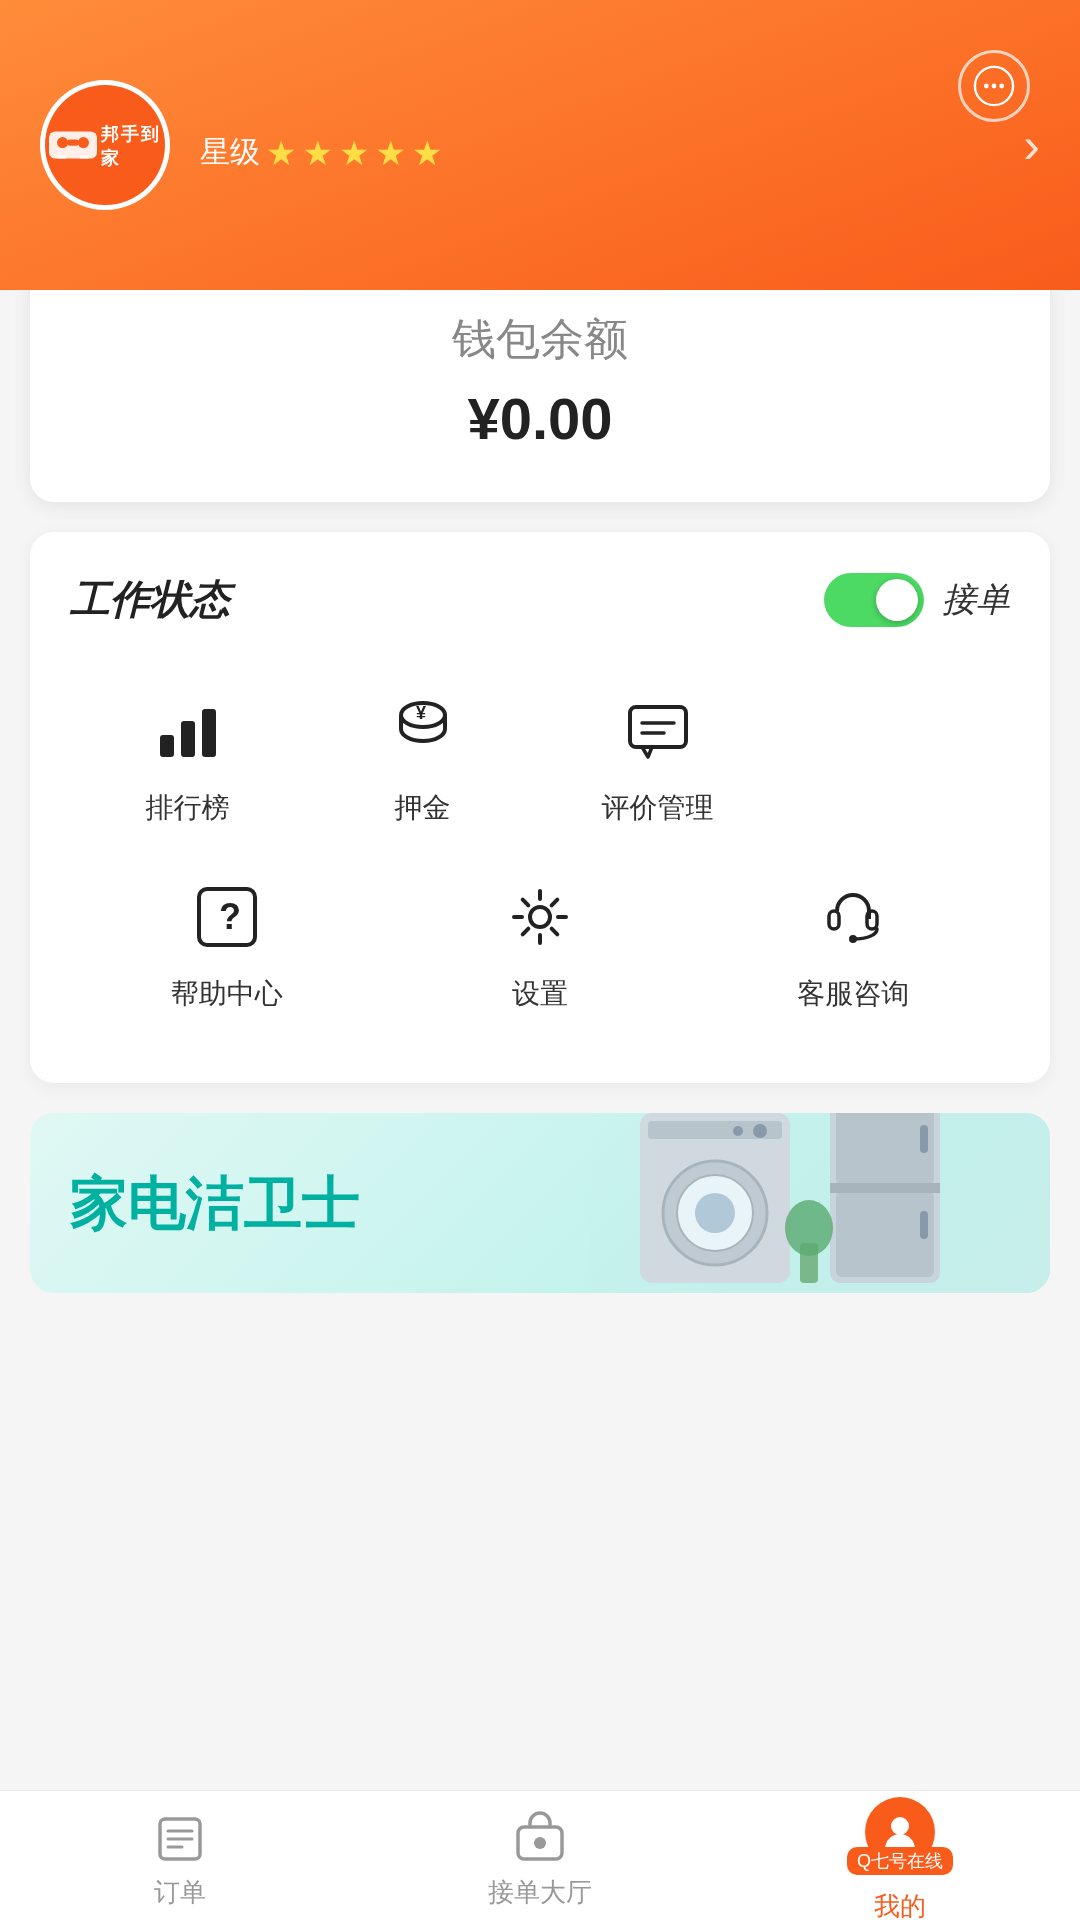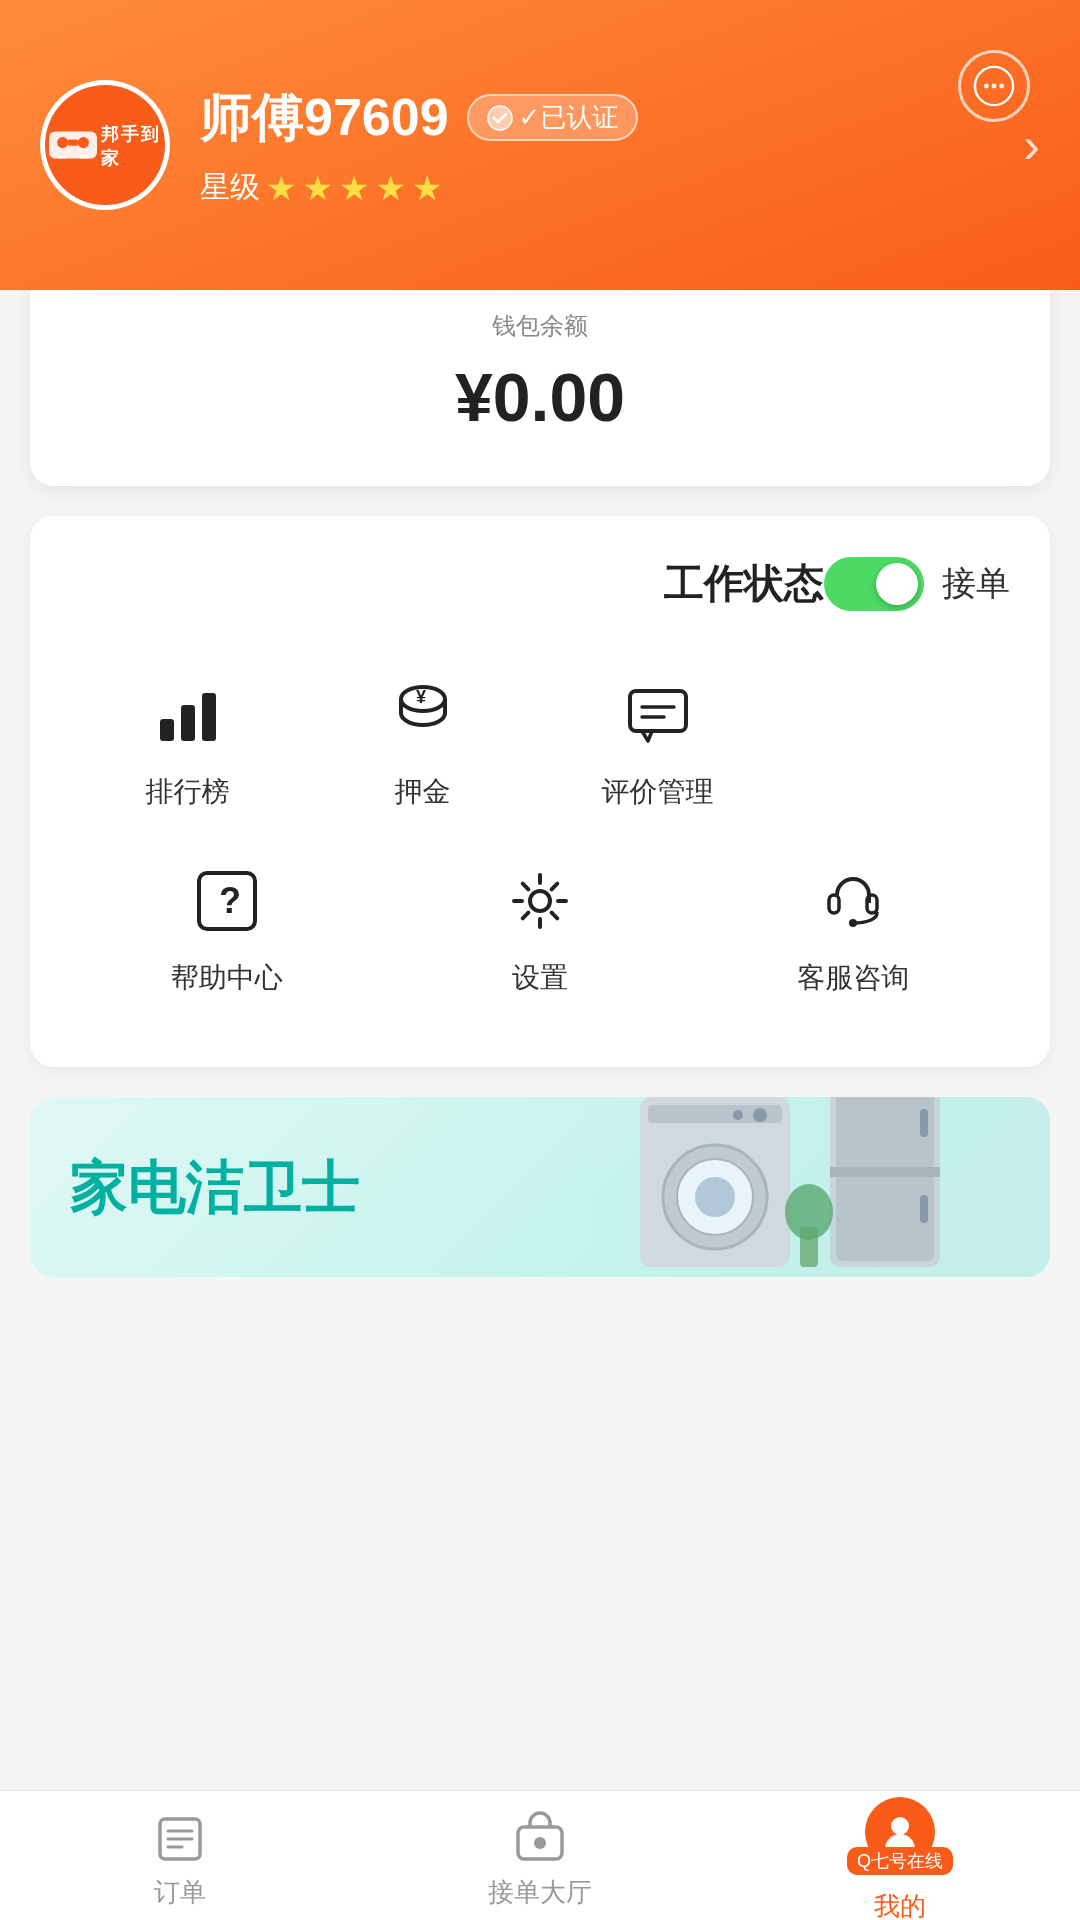--- a/index.html
+++ b/index.html
@@ -114,43 +114,44 @@
     
     .wallet-card {
       background: #fff;
       border-radius: 24px;
       margin: -30px 30px 30px 30px;
       padding: 50px 40px;
       text-align: center;
       box-shadow: 0 4px 20px rgba(0,0,0,0.08);
     }
     .wallet-label {
-      font-size: 24px;
+      font-size: 44px;
       color: #888;
       margin-bottom: 16px;
     }
     .wallet-amount {
-      font-size: 68px;
+      font-size: 58px;
       font-weight: 700;
       color: #222;
     }
 
     
     .status-card {
       background: #fff;
       border-radius: 24px;
       margin: 0 30px 30px 30px;
       padding: 40px 40px 50px 40px;
       box-shadow: 0 4px 20px rgba(0,0,0,0.05);
     }
     .status-header {
       display: flex;
       align-items: center;
-      justify-content: flex-end;
+      justify-content: space-between;
       margin-bottom: 44px;
+      font-style: italic;
     }
     .status-title {
       font-size: 40px;
       font-weight: 700;
       color: #222;
     }
     .toggle-row {
       display: flex;
       align-items: center;
       gap: 18px;
@@ -326,30 +327,20 @@
           <circle cx="48" cy="22" r="7" fill="#f95c1a"></circle>
           <rect x="28" y="18" width="14" height="8" rx="3" fill="#f95c1a"></rect>
           <rect x="15" y="38" width="12" height="4" rx="2" fill="white"></rect>
           <rect x="43" y="38" width="12" height="4" rx="2" fill="white"></rect>
         </svg>
         <div class="avatar-logo-text">邦手到家</div>
       </div>
     </div>
 
     <div class="profile-info">
-      <div class="name-row">
-        <span class="username">师傅97609</span>
-        <div class="verified-badge">
-          <svg width="26" height="26" viewBox="0 0 26 26" fill="none">
-            <circle cx="13" cy="13" r="12" fill="rgba(255,255,255,0.5)" stroke="white" stroke-width="1.5"></circle>
-            <polyline points="7,13 11,17 19,9" stroke="white" stroke-width="2.5" stroke-linecap="round" stroke-linejoin="round"></polyline>
-          </svg>
-          <span>✓已认证</span>
-        </div>
-      </div>
       <div class="stars-row">
         <span class="stars-label">星级</span>
         <span class="star">★</span>
         <span class="star">★</span>
         <span class="star">★</span>
         <span class="star">★</span>
         <span class="star">★</span>
       </div>
     </div>
 

